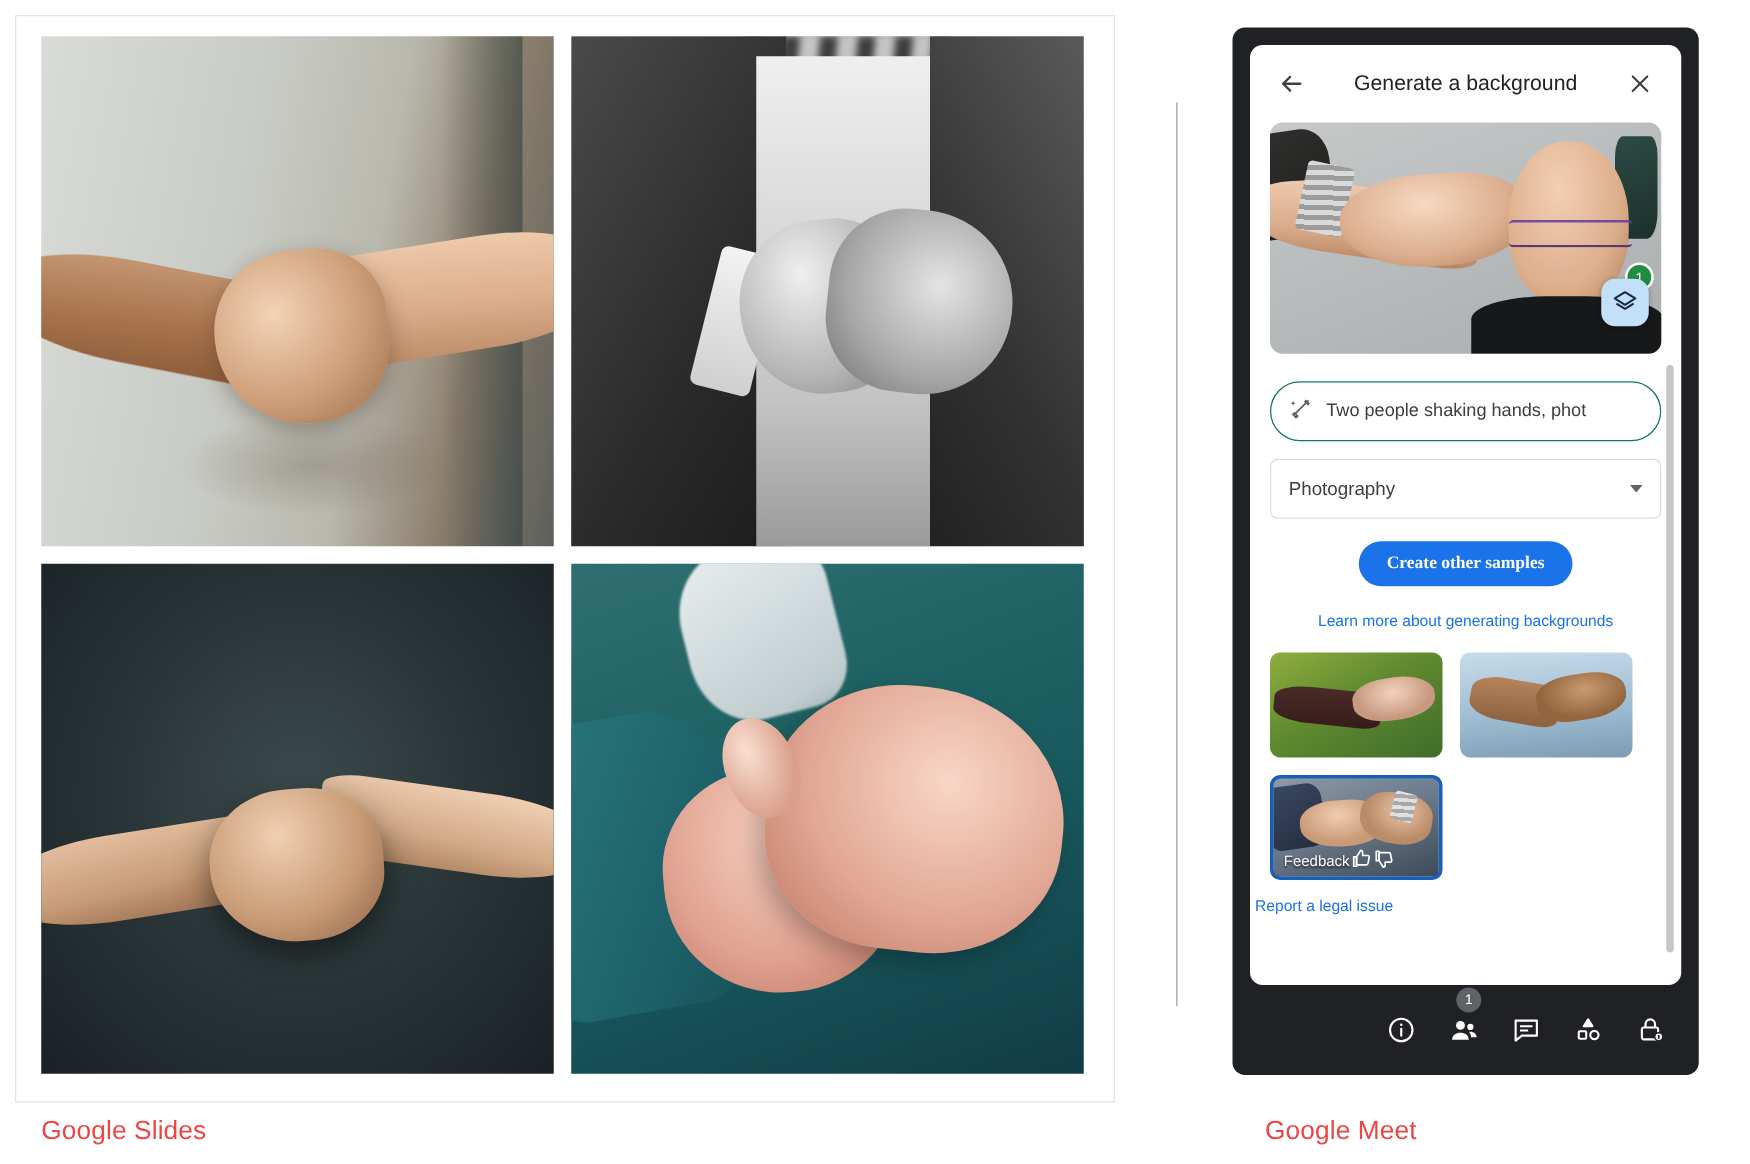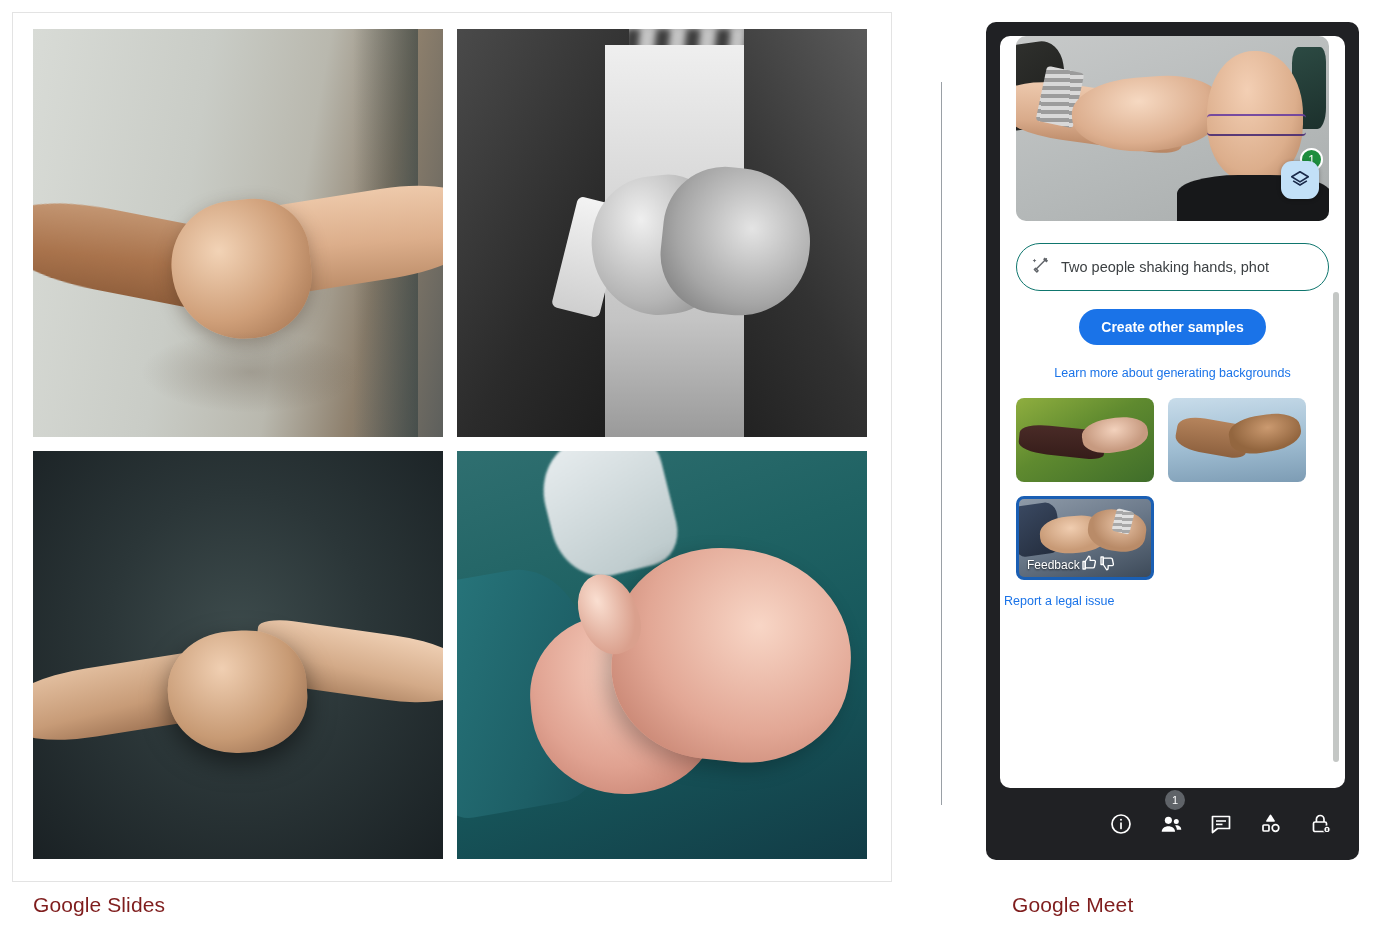--- a/index.html
+++ b/index.html
@@ -136,21 +136,21 @@
     box-shadow: -6px 8px 20px rgba(0,0,0,.25);
   }
   .p4 .thumb {
     position:absolute; left:30%; top:30%; width:14%; height:20%;
     background: radial-gradient(ellipse at 40% 30%, #fadfd1, #daa08d 70%);
     border-radius: 50% 50% 42% 46%; transform: rotate(-22deg);
   }
 
   .app-label {
     position: absolute;
-    font-size: 21px; color: #7f1d1d; letter-spacing: .1px;
+    font-size: 21px; color: #ef4444; letter-spacing: .1px;
   }
   .label-slides { left: 33px; top: 893px; }
   .label-meet   { left: 988px; top: 893px; margin-left: 24px; }
 
   
   .divider {
     position: absolute; left: 941px; top: 82px;
     width: 1px; height: 723px; background: #9aa0a6;
   }
 
@@ -258,21 +258,21 @@
     display:flex; align-items:center; justify-content:space-between;
     padding: 0 14px; box-sizing: border-box; background:#fff;
   }
   .field-style .txt { font-size: 15px; color: #3c4043; }
   .caret { width:0;height:0;border-left:5px solid transparent;border-right:5px solid transparent;border-top:6px solid #5f6368; }
 
   .cta-wrap { display:flex; justify-content:center; margin-top: 18px; }
   .cta {
     background: #1a73e8; color:#fff; border:none; border-radius: 20px;
     height: 36px; padding: 0 22px; font-size: 14px; font-weight: bold;
-    font-family: Liberation Sans, sans-serif; cursor:pointer;
+    font-family: Liberation Serif, serif; cursor:pointer;
   }
   .helper {
     margin: 12px 24px 0 24px; text-align:center;
     font-size: 12.5px; color:#3c4043; line-height: 1.35;
   }
   .learn-link {
     display:block; text-align:center; margin-top: 21px;
     font-size: 12.5px; color:#1a73e8; text-decoration:none; cursor:pointer;
   }
 
@@ -411,20 +411,35 @@
     </div>
   </div>
   <div class="app-label label-slides">Google Slides</div>
 
   <div class="divider"></div>
 
   <div class="meet-frame"></div>
 
   <div class="meet-panel">
 
+    <div class="panel-header">
+      <div class="icon-btn">
+        <svg width="22" height="22" viewBox="0 0 24 24" fill="none" stroke="#3c4043" stroke-width="2" stroke-linecap="round" stroke-linejoin="round">
+          <line x1="20" y1="12" x2="5" y2="12"></line>
+            <polyline points="11 18 5 12 11 6"></polyline>
+        </svg>
+      </div>
+      <div class="panel-title">Generate a background</div>
+      <div class="icon-btn">
+        <svg width="20" height="20" viewBox="0 0 24 24" fill="none" stroke="#3c4043" stroke-width="2" stroke-linecap="round">
+          <line x1="5" y1="5" x2="19" y2="19"></line>
+            <line x1="19" y1="5" x2="5" y2="19"></line>
+        </svg>
+      </div>
+    </div>
 
     <div class="preview">
       <div class="pv-sleeve"></div>
       <div class="pv-hand-a"></div>
       <div class="pv-watch"></div>
       <div class="pv-hand-b"></div>
       <div class="pv-person">
         <div class="pv-greenjkt"></div>
         <div class="pv-head"></div>
         <div class="pv-glasses"></div>
@@ -444,20 +459,24 @@
         <svg width="20" height="20" viewBox="0 0 24 24" fill="none" stroke="#5f6368" stroke-width="1.7" stroke-linecap="round" stroke-linejoin="round">
           <line x1="18.5" y1="4.5" x2="6" y2="17"></line>
           <path d="M16.5 3 L20.5 7 L18.5 9 L14.5 5 Z" fill="#5f6368" stroke="none"></path>
           <path d="M5.5 16 L8.5 19 L7 20.5 L4 17.5 Z" fill="none"></path>
           <path d="M4.2 4.4 l.7 1.6 1.6 .7 -1.6 .7 -.7 1.6 -.7 -1.6 -1.6 -.7 1.6 -.7 z" fill="#5f6368" stroke="none"></path>
         </svg>
       </span>
       <span class="txt" title="Describe a background">Two people shaking hands, phot</span>
     </div>
 
+    <div class="field-style">
+      <span class="txt">Photography</span>
+      <span class="caret"></span>
+    </div>
 
     <div class="cta-wrap">
       <button class="cta">Create other samples</button>
     </div>
 
     <a class="learn-link">Learn more about generating backgrounds</a>
 
     <div class="thumbs">
       <div class="thumb-card t-green">
         <div class="h1"></div>

